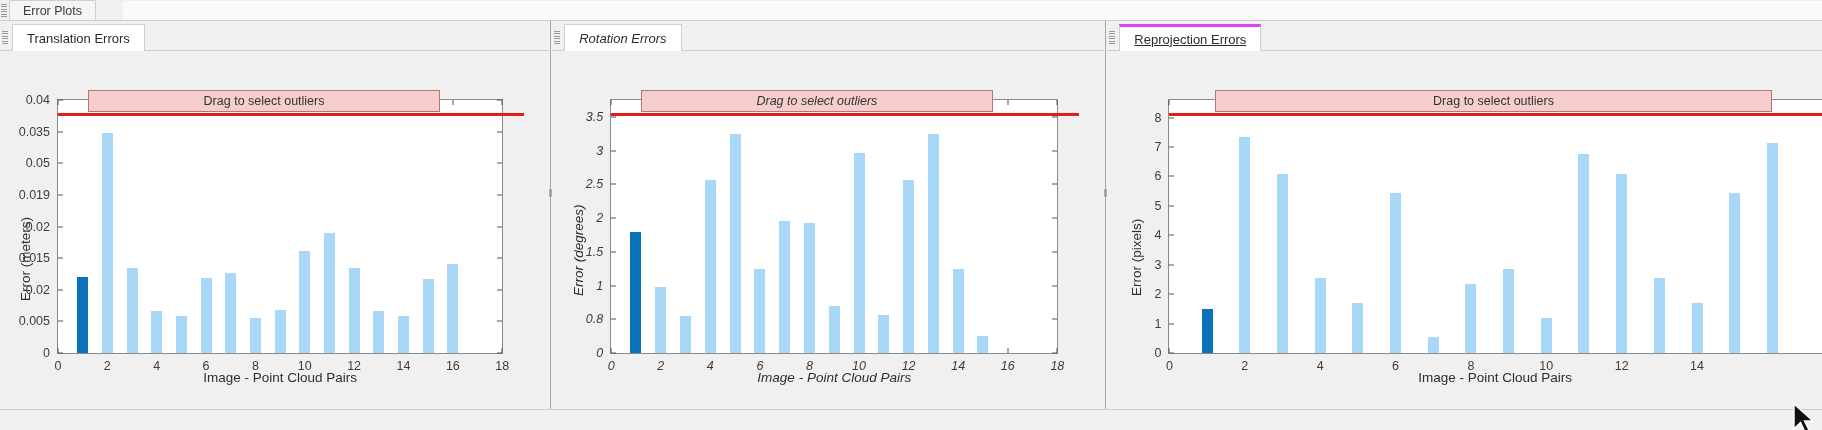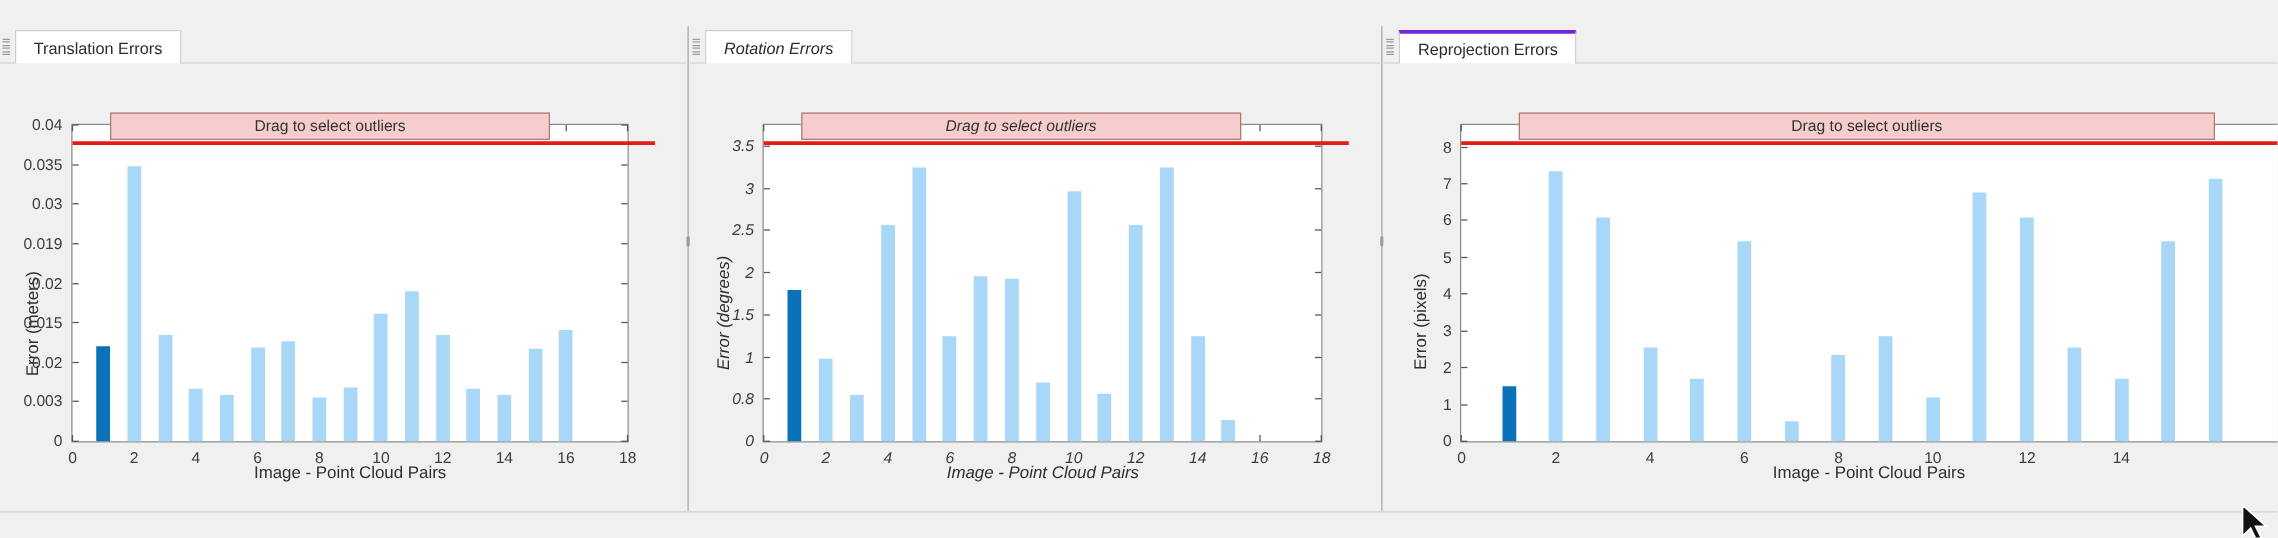--- a/index.html
+++ b/index.html
@@ -60,21 +60,21 @@
 
   
   .inner-tabbar{position:absolute;left:0;top:0;width:100%;height:30px;}
   .inner-tab{
     position:absolute;left:12px;top:3px;height:27px;
     padding:0 14px;display:flex;align-items:center;
     background:#ffffff;
     border:1px solid #cfcfcf;border-bottom:none;
     font-size:13px;color:#2b2b2b;white-space:nowrap;box-sizing:border-box;
   }
-  .inner-tab.active-top{border-top:3px solid #6d28d9;}
+  .inner-tab.active-top{border-top:3px solid #d946ef;text-decoration:underline;}
   .inner-tab-rest{
     position:absolute;top:29px;left:0;right:0;height:1px;background:#cfcfcf;
   }
   .inner-grip{left:2px;top:10px;}
 
   
   .figure{position:absolute;left:0;top:30px;right:0;bottom:0;background:#f0f0f0;}
 
   .axes{
     position:absolute;
@@ -169,20 +169,35 @@
   }
   .cursor-arrow{
     position:absolute;right:4px;bottom:-2px;width:26px;height:30px;
   }
 </style>
 </head>
 <body>
 
 <div class="app">
 
+  <div class="outer-tabbar">
+    <div class="outer-tab-rest"></div>
+    <div class="grip" style="left:1px;top:4px;">
+      <i></i>
+        <i></i>
+        <i></i>
+        <i></i>
+        <i></i>
+        <i></i>
+    </div>
+    <div class="outer-tab">
+      <span>Error Plots</span>
+    </div>
+    <div class="strip-line"></div>
+  </div>
 
   <div class="panels">
 
     <div class="panel p1">
       <div class="inner-tabbar">
         <div class="inner-tab-rest"></div>
         <div class="grip inner-grip">
           <i></i>
             <i></i>
             <i></i>
@@ -196,36 +211,36 @@
       </div>
 
       <div class="figure">
         <div class="ylabel">Error (meters)</div>
         <div class="xlabel">Image - Point Cloud Pairs</div>
         <div class="axes">
           <div class="plotarea" id="plot-0">
               <div class="ytick" style="top: 100%;">0</div>
               <div class="ytickmark" style="top: 100%;"></div>
               <div class="ytickmark-right" style="top: 100%;"></div>
-              <div class="ytick" style="top: 87.5%;">0.003</div>
+              <div class="ytick" style="top: 87.5%;">0.005</div>
               <div class="ytickmark" style="top: 87.5%;"></div>
               <div class="ytickmark-right" style="top: 87.5%;"></div>
               <div class="ytick" style="top: 75%;">0.02</div>
               <div class="ytickmark" style="top: 75%;"></div>
               <div class="ytickmark-right" style="top: 75%;"></div>
               <div class="ytick" style="top: 62.5%;">0.015</div>
               <div class="ytickmark" style="top: 62.5%;"></div>
               <div class="ytickmark-right" style="top: 62.5%;"></div>
               <div class="ytick" style="top: 50%;">0.02</div>
               <div class="ytickmark" style="top: 50%;"></div>
               <div class="ytickmark-right" style="top: 50%;"></div>
               <div class="ytick" style="top: 37.5%;">0.019</div>
               <div class="ytickmark" style="top: 37.5%;"></div>
               <div class="ytickmark-right" style="top: 37.5%;"></div>
-              <div class="ytick" style="top: 25%;">0.03</div>
+              <div class="ytick" style="top: 25%;">0.05</div>
               <div class="ytickmark" style="top: 25%;"></div>
               <div class="ytickmark-right" style="top: 25%;"></div>
               <div class="ytick" style="top: 12.5%;">0.035</div>
               <div class="ytickmark" style="top: 12.5%;"></div>
               <div class="ytickmark-right" style="top: 12.5%;"></div>
               <div class="ytick" style="top: 0%;">0.04</div>
               <div class="ytickmark" style="top: 0%;"></div>
               <div class="ytickmark-right" style="top: 0%;"></div>
               <div class="xtick" style="left: 0%;">0</div>
               <div class="xtickmark" style="left: 0%;"></div>

